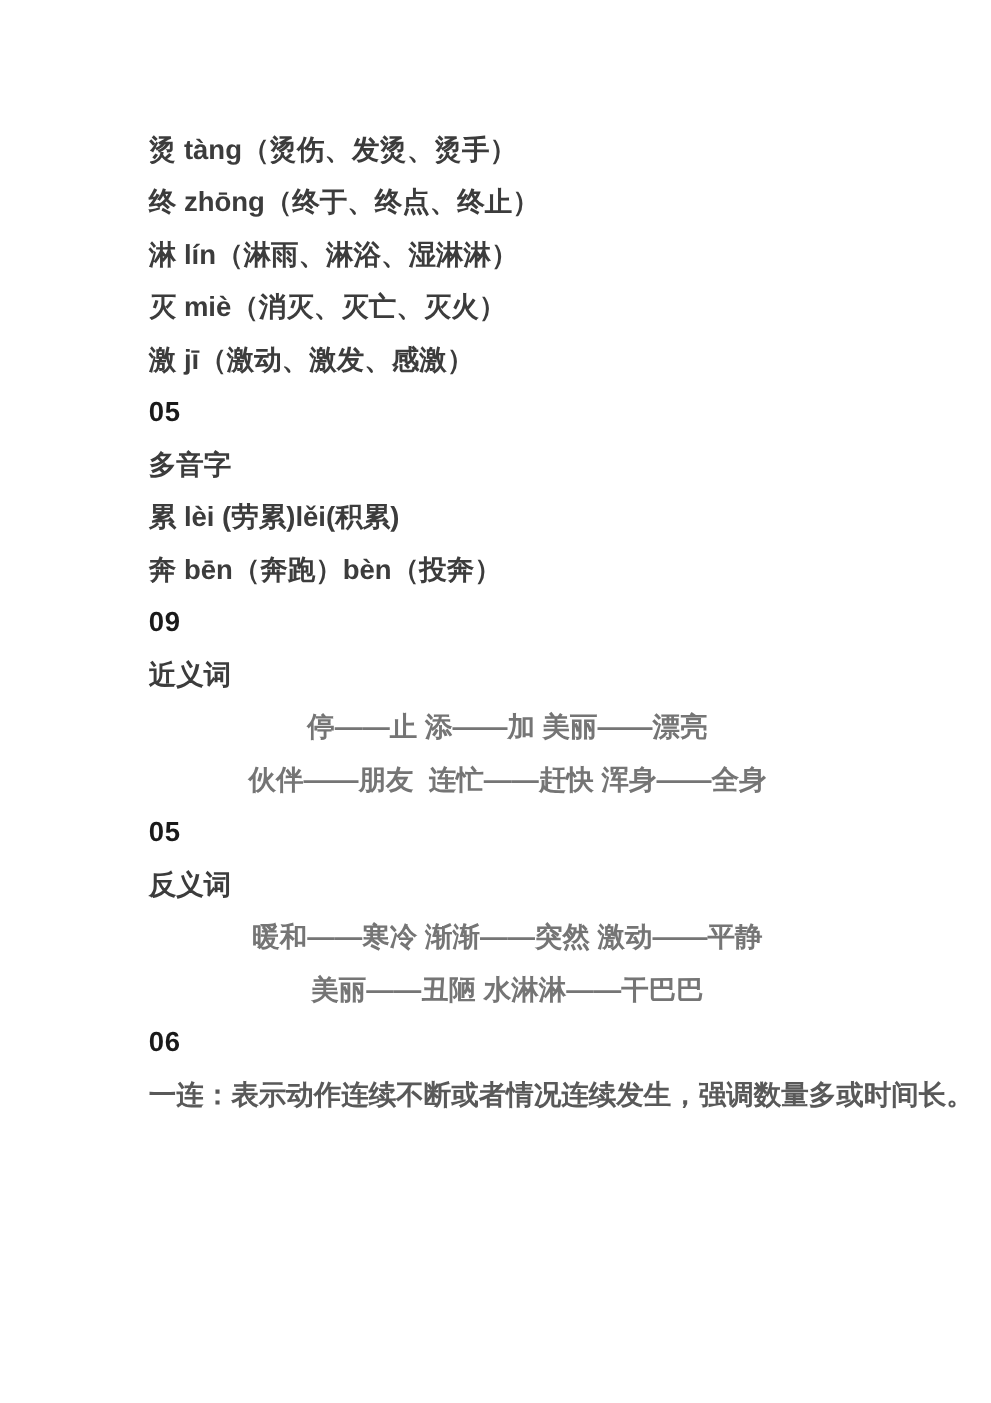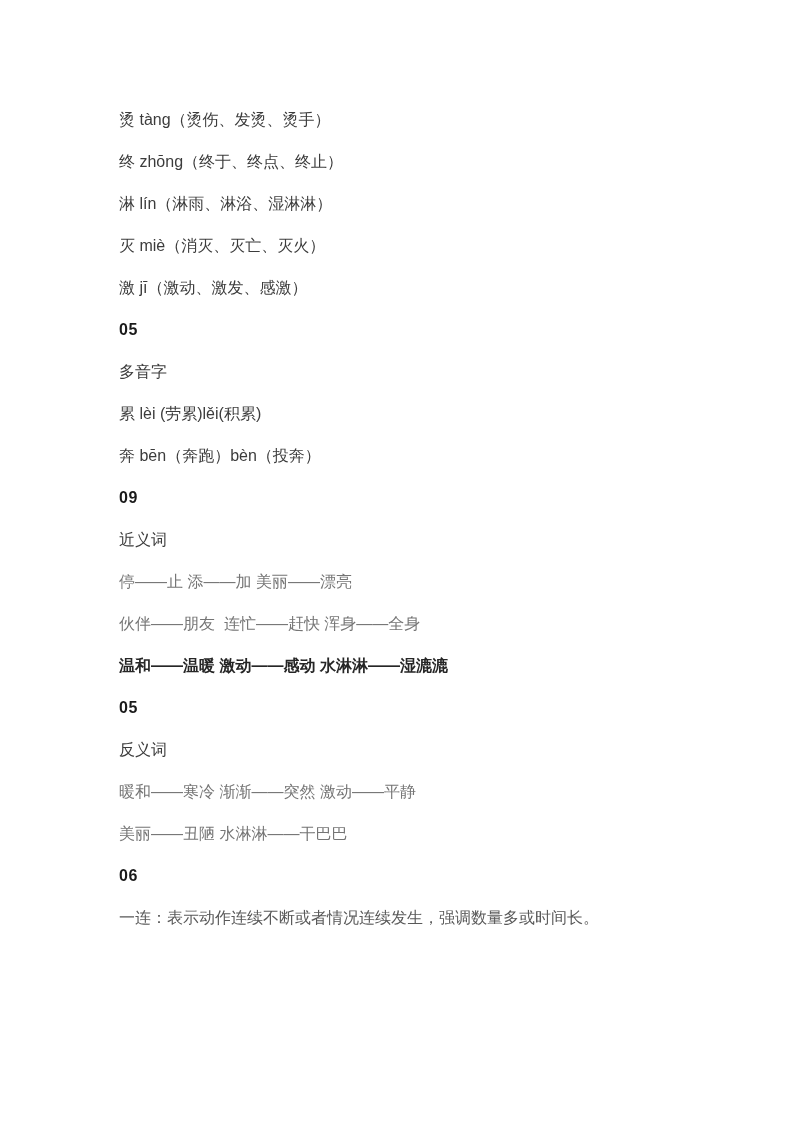--- a/index.html
+++ b/index.html
@@ -17,27 +17,28 @@
     height: 1122px;
     background: #ffffff;
     padding: 99px 100px 0 119px;
     font-family: "Liberation Sans", "DejaVu Sans", sans-serif;
     overflow: hidden;
   }
   .page p {
     margin: 0;
     height: 42px;
     line-height: 42px;
-    font-size: 16px;
+    font-size: 22px;
     white-space: pre;
+    font-weight: bold;
   }
   .num   { font-weight: 700; color: var(--heading); font-size: 20px; letter-spacing: 0.5px; }
   .title { color: var(--body); }
   .entry { color: var(--body); }
-  .muted { color: var(--muted); }
+  .muted { color: var(--muted); text-align: center; }
   .emph  { font-weight: 700; color: var(--emphasis); }
   .def   { color: var(--definition); }
 </style>
 </head>
 <body>
 
 <div class="page">
 
   <p class="entry">烫 tàng（烫伤、发烫、烫手）</p>
   <p class="entry">终 zhōng（终于、终点、终止）</p>
@@ -47,21 +48,20 @@
 
   <p class="num">05</p>
   <p class="title">多音字</p>
   <p class="entry">累 lèi (劳累)lěi(积累)</p>
   <p class="entry">奔 bēn（奔跑）bèn（投奔）</p>
 
   <p class="num">09</p>
   <p class="title">近义词</p>
   <p class="muted">停——止 添——加 美丽——漂亮</p>
   <p class="muted">伙伴——朋友  连忙——赶快 浑身——全身</p>
-  <p class="emph">温和——温暖 激动——感动 水淋淋——湿漉漉</p>
 
   <p class="num">05</p>
   <p class="title">反义词</p>
   <p class="muted">暖和——寒冷 渐渐——突然 激动——平静</p>
   <p class="muted">美丽——丑陋 水淋淋——干巴巴</p>
 
   <p class="num">06</p>
   <p class="def">一连：表示动作连续不断或者情况连续发生，强调数量多或时间长。</p>
 
 </div>

